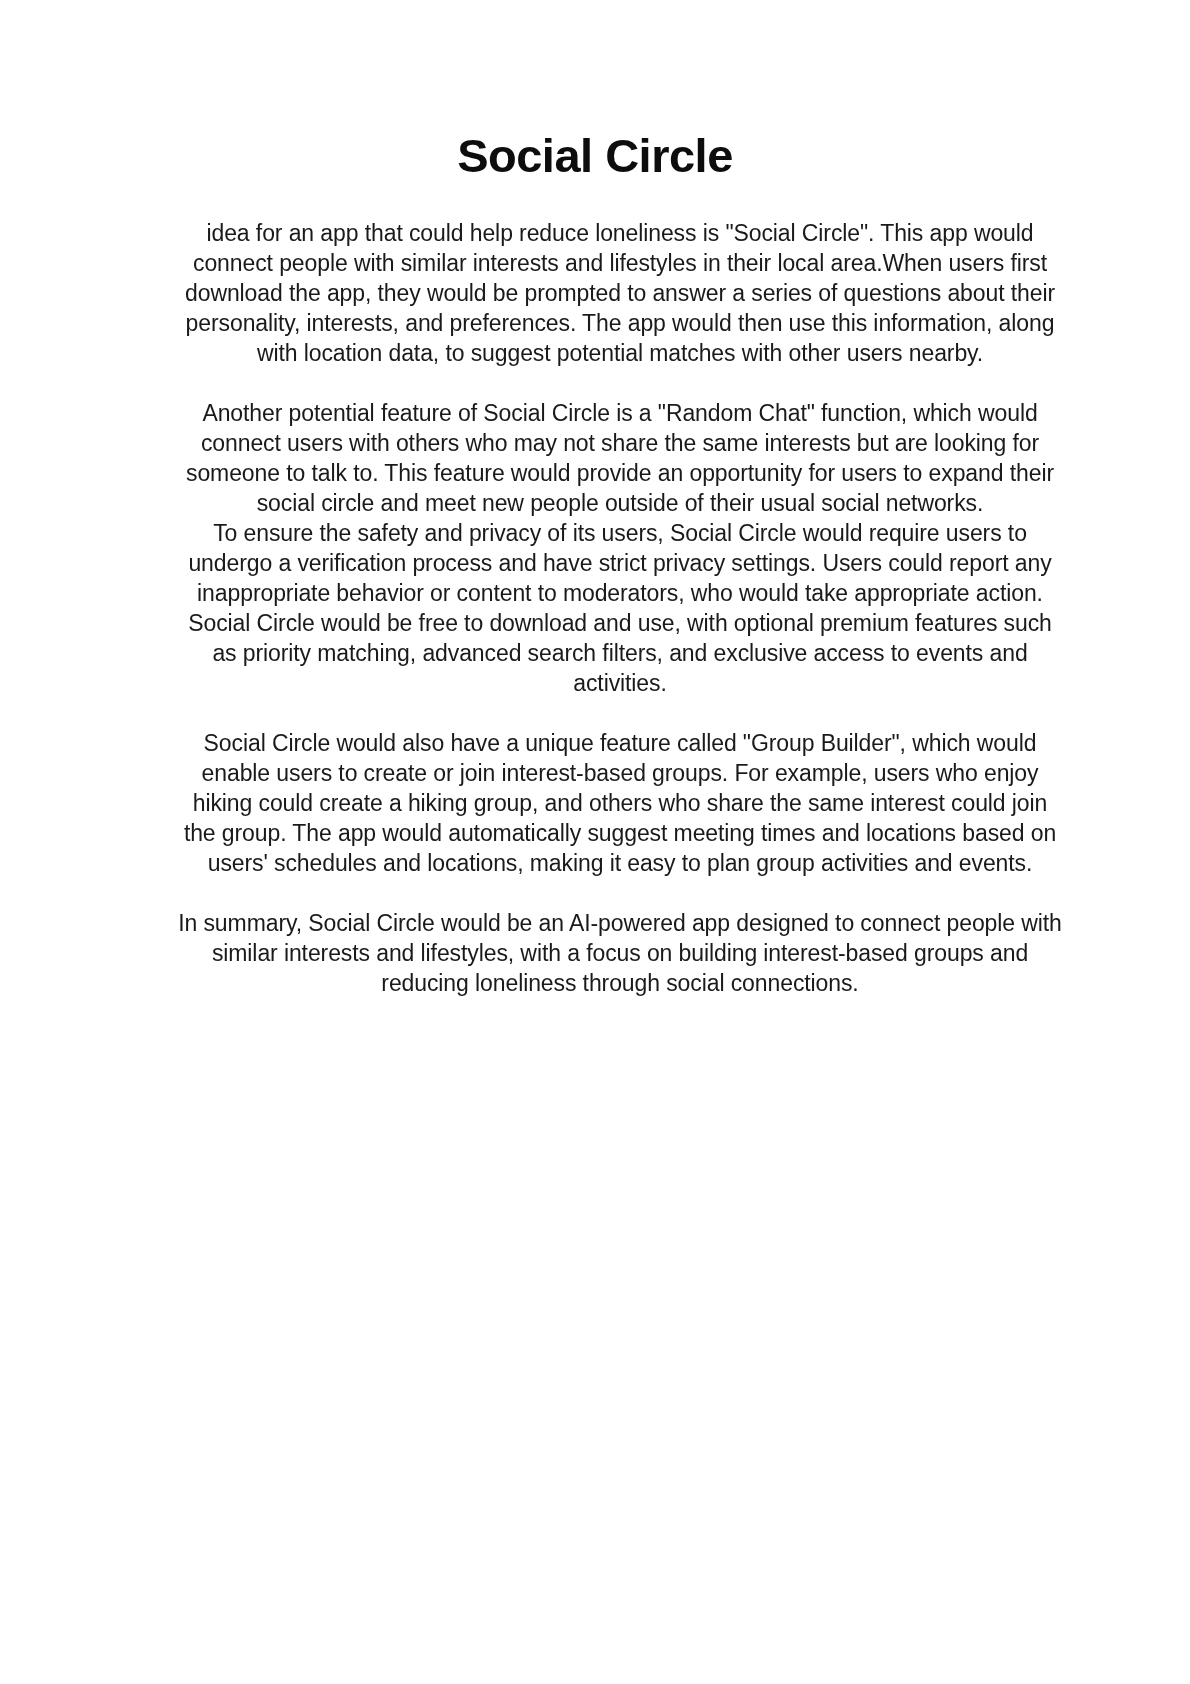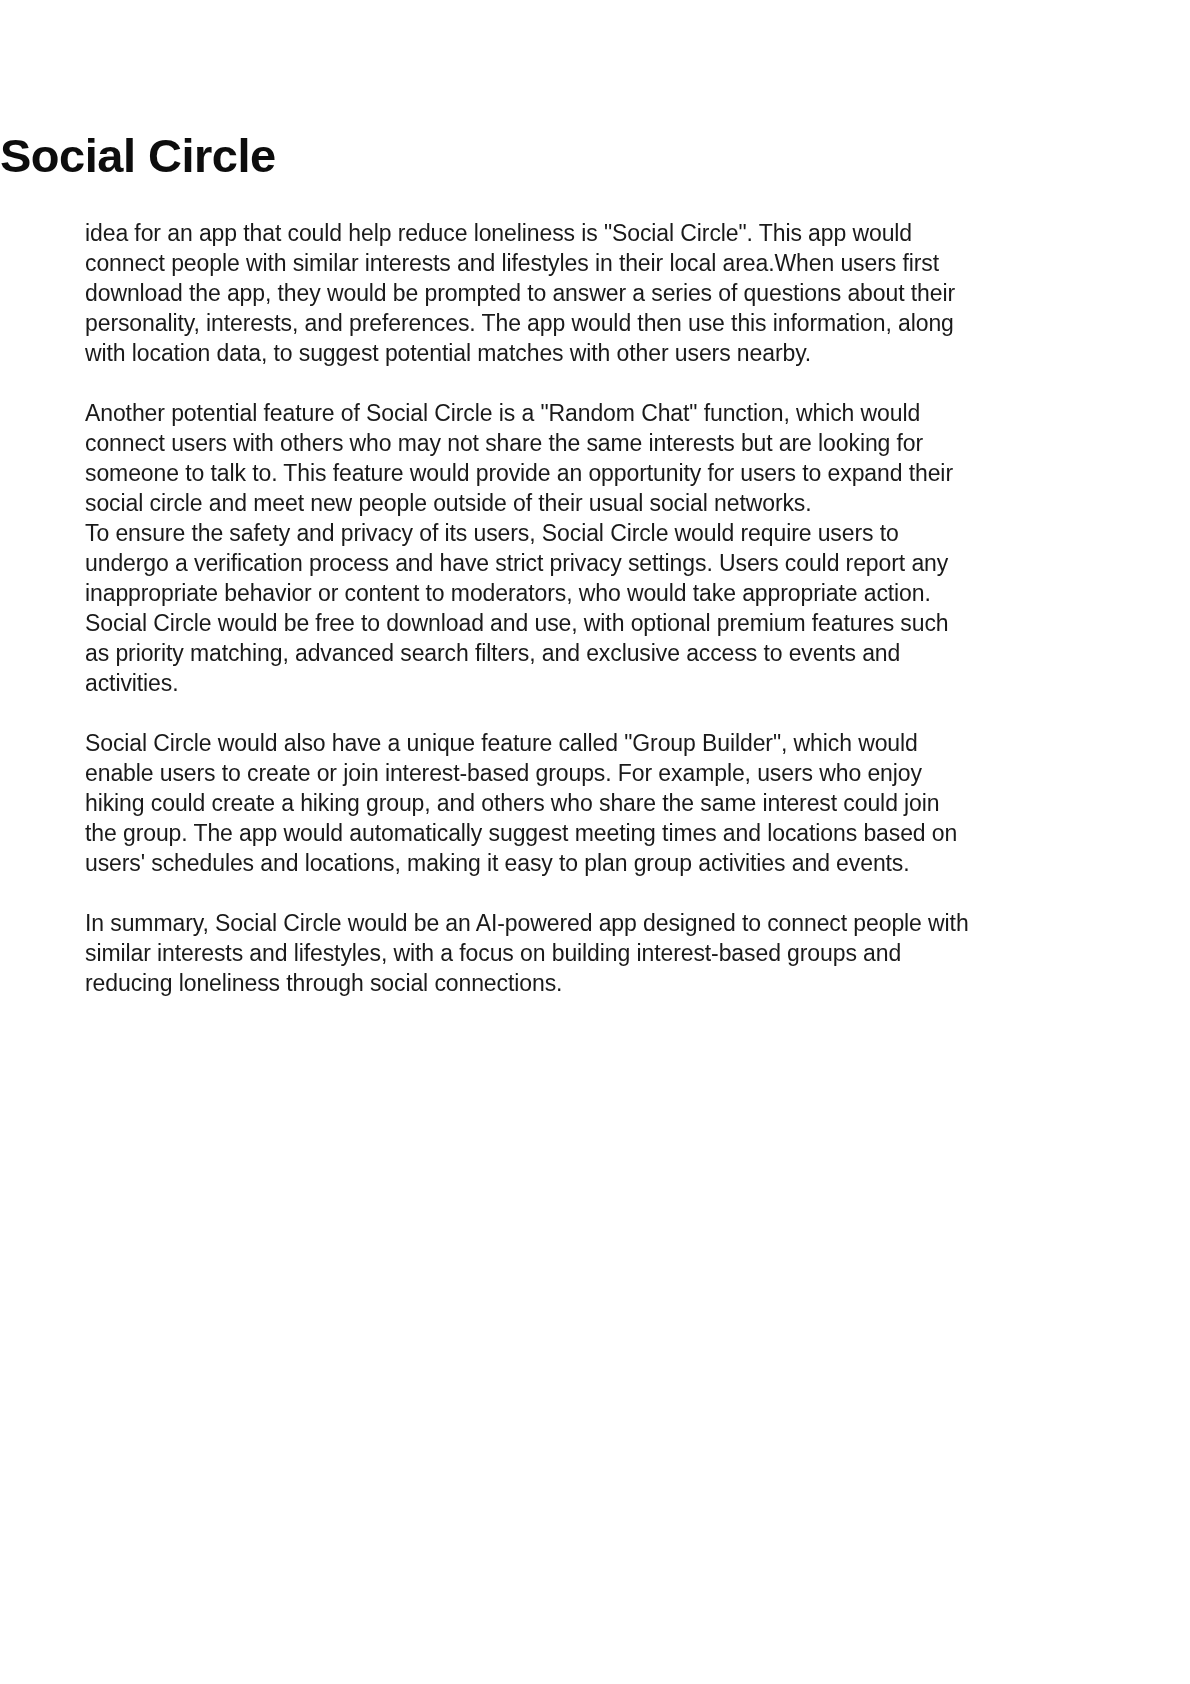--- a/index.html
+++ b/index.html
@@ -16,38 +16,39 @@
   .page {
     position: relative;
     box-sizing: border-box;
     width: 1190px;
     height: 1684px;
     background: #ffffff;
   }
   .doc-title {
     margin: 128px 0 0 0;
     padding: 0;
-    text-align: left;
+    text-align: center;
     font-size: 47px;
     line-height: 56px;
     font-weight: 700;
     letter-spacing: -0.5px;
     color: #0d0d0d;
   }
   .doc-body {
     margin: 34px 35px 0 85px;
     font-size: 23px;
     line-height: 30px;
     letter-spacing: -0.1px;
     color: #1a1a1a;
   }
   .doc-body p {
     margin: 0 0 30px 0;
     padding: 0;
     white-space: pre-line; 
+    text-align: center;
   }
   .doc-body p:last-child {
     margin-bottom: 0;
   }
 </style>
 </head>
 <body>
 
 <div class="page">
 

